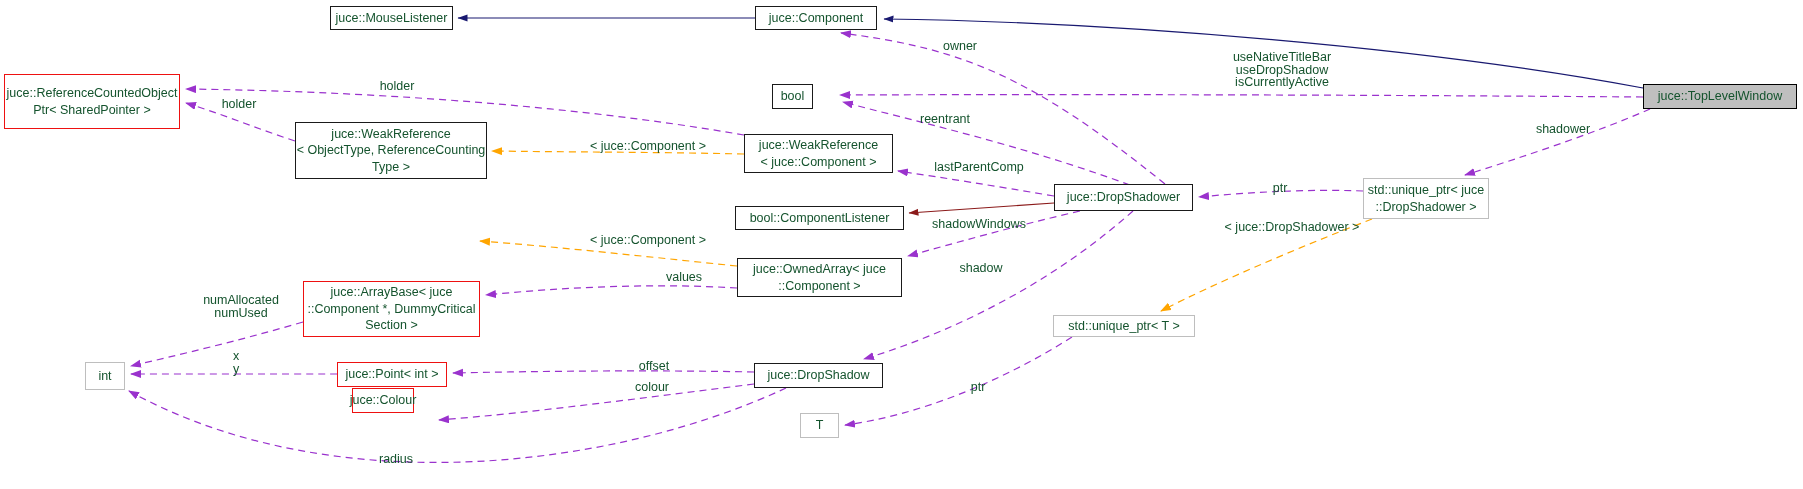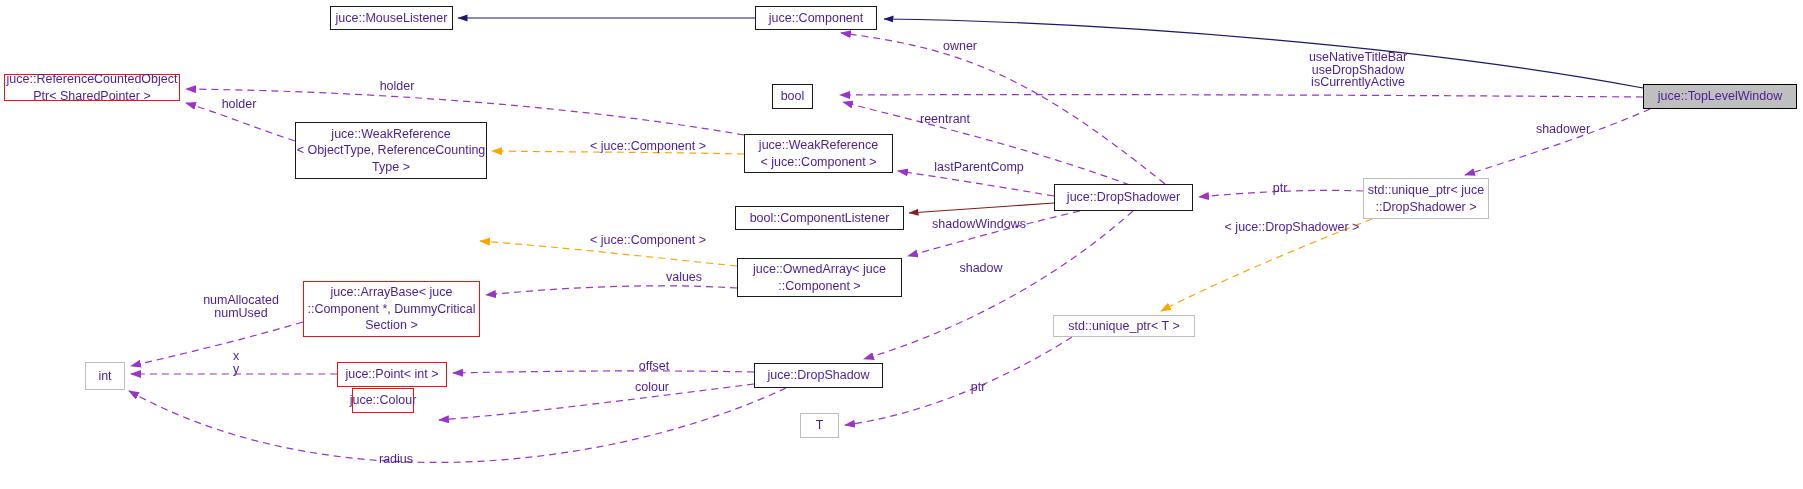--- a/index.html
+++ b/index.html
@@ -1,18 +1,18 @@
 <!DOCTYPE html>
 <html><head>
 <meta charset="utf-8">
 <style>
   html,body { margin:0; padding:0; background:#ffffff; }
   .canvas {
     position:relative; width:1803px; height:489px; background:#ffffff;
-    font-family:"Liberation Sans", sans-serif; color:#4c1d95;
+    font-family:"Liberation Sans", sans-serif; color:#14532d;
     overflow:hidden;
   }
   .edges { position:absolute; left:0; top:0; pointer-events:none; }
   .node {
     position:absolute; box-sizing:border-box;
     display:flex; align-items:center; justify-content:center;
     text-align:center; white-space:pre-line;
     font-size:12.5px; line-height:16.5px;
     background:#ffffff; border:1px solid #1a1a1a;
   }
@@ -70,21 +70,21 @@
     <path d="M 303,322 C 238,341 178,355 131,366" stroke="#9a32cd" stroke-width="1.2" fill="none" stroke-dasharray="7,5" marker-end="url(#ah-purple)"></path>
     <path d="M 337,374 C 270,374 195,374 131,374" stroke="#9a32cd" stroke-width="1.2" fill="none" stroke-dasharray="7,5" marker-end="url(#ah-purple)"></path>
     <path d="M 754,372 C 655,370 545,371 453,373" stroke="#9a32cd" stroke-width="1.2" fill="none" stroke-dasharray="7,5" marker-end="url(#ah-purple)"></path>
     <path d="M 754,384 C 650,397 530,413 439,420" stroke="#9a32cd" stroke-width="1.2" fill="none" stroke-dasharray="7,5" marker-end="url(#ah-purple)"></path>
     <path d="M 786,388 C 610,470 330,502 129,391" stroke="#9a32cd" stroke-width="1.2" fill="none" stroke-dasharray="7,5" marker-end="url(#ah-purple)"></path>
   </svg>
 
   <div class="node" style="left:330px;top:6px;width:123px;height:24px">juce::MouseListener</div>
   <div class="node" style="left:755px;top:6px;width:122px;height:24px">juce::Component</div>
   <div class="node root" style="left:1643px;top:84px;width:154px;height:25px">juce::TopLevelWindow</div>
-  <div class="node red" style="left:4px;top:74px;width:176px;height:27px">juce::ReferenceCountedObject
+  <div class="node red" style="left:4px;top:74px;width:176px;height:55px">juce::ReferenceCountedObject
 Ptr&lt; SharedPointer &gt;</div>
   <div class="node" style="left:772px;top:84px;width:41px;height:25px">bool</div>
   <div class="node" style="left:295px;top:122px;width:192px;height:57px">juce::WeakReference
 &lt; ObjectType, ReferenceCounting
 Type &gt;</div>
   <div class="node" style="left:744px;top:134px;width:149px;height:39px">juce::WeakReference
 &lt; juce::Component &gt;</div>
   <div class="node" style="left:1054px;top:184px;width:139px;height:27px">juce::DropShadower</div>
   <div class="node gray" style="left:1363px;top:178px;width:126px;height:41px">std::unique_ptr&lt; juce
 ::DropShadower &gt;</div>
@@ -95,21 +95,21 @@
   <div class="node" style="left:737px;top:258px;width:165px;height:39px">juce::OwnedArray&lt; juce
 ::Component &gt;</div>
   <div class="node gray" style="left:1053px;top:315px;width:142px;height:22px">std::unique_ptr&lt; T &gt;</div>
   <div class="node gray" style="left:85px;top:362px;width:40px;height:28px">int</div>
   <div class="node red" style="left:337px;top:362px;width:110px;height:25px">juce::Point&lt; int &gt;</div>
   <div class="node" style="left:754px;top:363px;width:129px;height:25px">juce::DropShadow</div>
   <div class="node red" style="left:352px;top:388px;width:62px;height:25px">juce::Colour</div>
   <div class="node gray" style="left:800px;top:413px;width:39px;height:25px">T</div>
 
   <div class="elabel" style="left:960px;top:46px">owner</div>
-  <div class="elabel" style="left:1358px;top:70px">useNativeTitleBar
+  <div class="elabel" style="left:1282px;top:70px">useNativeTitleBar
 useDropShadow
 isCurrentlyActive</div>
   <div class="elabel" style="left:945px;top:119px">reentrant</div>
   <div class="elabel" style="left:397px;top:86px">holder</div>
   <div class="elabel" style="left:239px;top:104px">holder</div>
   <div class="elabel" style="left:648px;top:146px">&lt; juce::Component &gt;</div>
   <div class="elabel" style="left:979px;top:167px">lastParentComp</div>
   <div class="elabel" style="left:979px;top:224px">shadowWindows</div>
   <div class="elabel" style="left:648px;top:240px">&lt; juce::Component &gt;</div>
   <div class="elabel" style="left:981px;top:268px">shadow</div>

